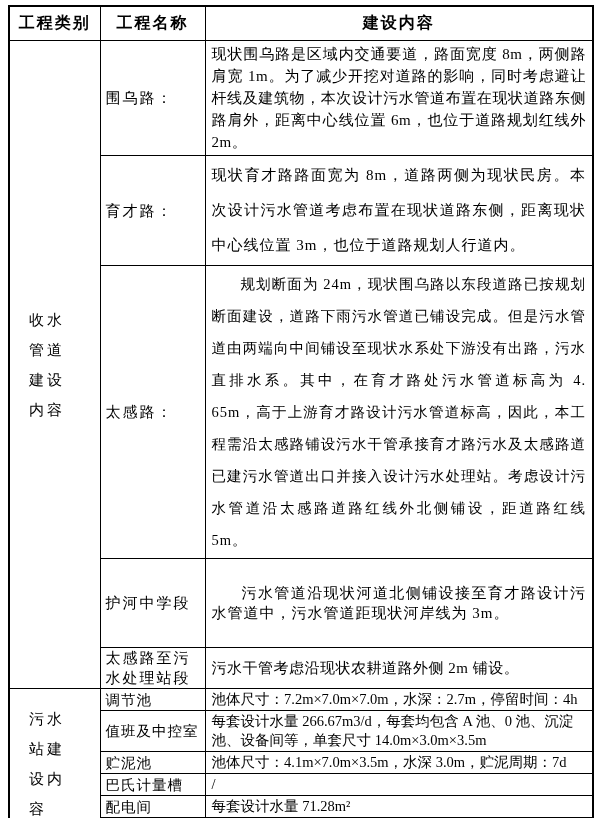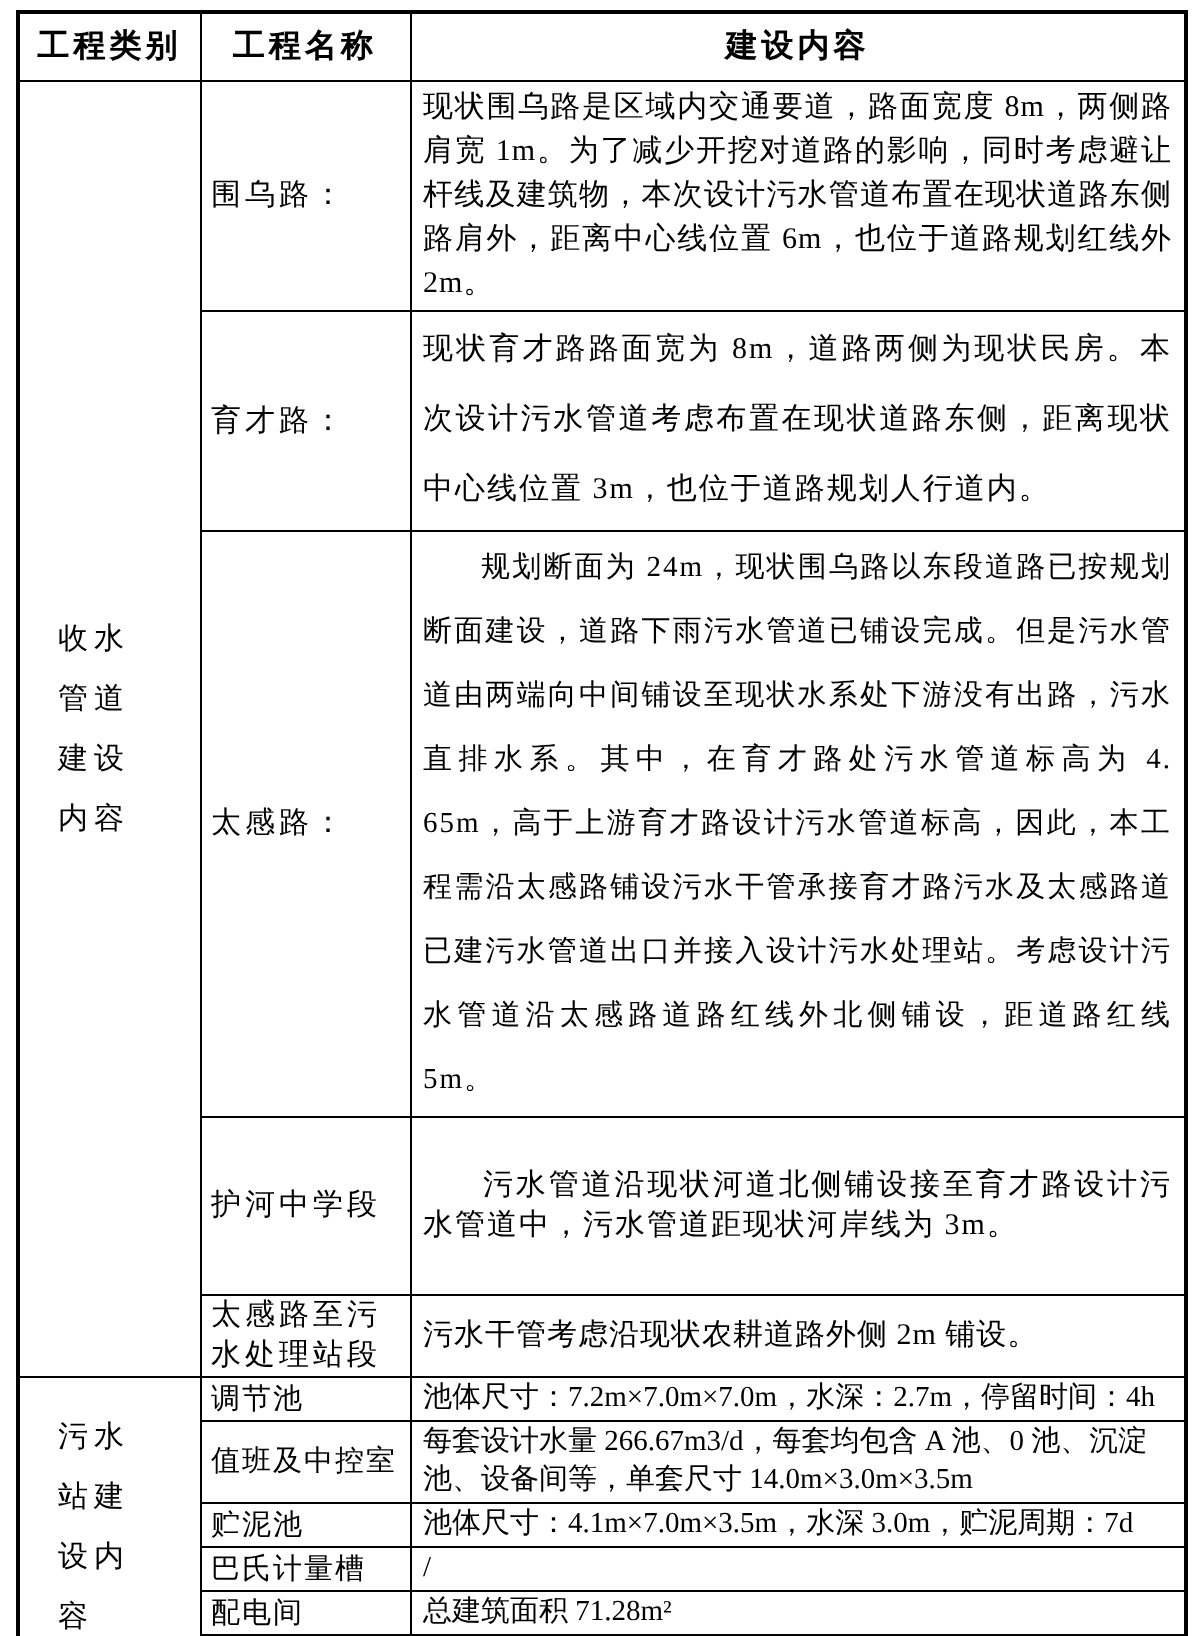--- a/index.html
+++ b/index.html
@@ -85,21 +85,21 @@
       <tr class="sm">
         <td class="name">贮泥池</td>
         <td class="content">池体尺寸：4.1m×7.0m×3.5m，水深 3.0m，贮泥周期：7d</td>
       </tr>
       <tr class="sm">
         <td class="name">巴氏计量槽</td>
         <td class="content center">/</td>
       </tr>
       <tr class="sm">
         <td class="name">配电间</td>
-        <td class="content center">总建筑面积 71.28m²</td>
+        <td class="content center">每套设计水量 71.28m²</td>
       </tr>
       <tr class="sm">
         <td class="name">值班及中控室</td>
         <td class="content">池体尺寸：7.2m×7.0m×7.0m，水深：2.7m，停留时间：4h</td>
       </tr>
     </tbody>
   </table>
 </div>
 
 </body></html>

